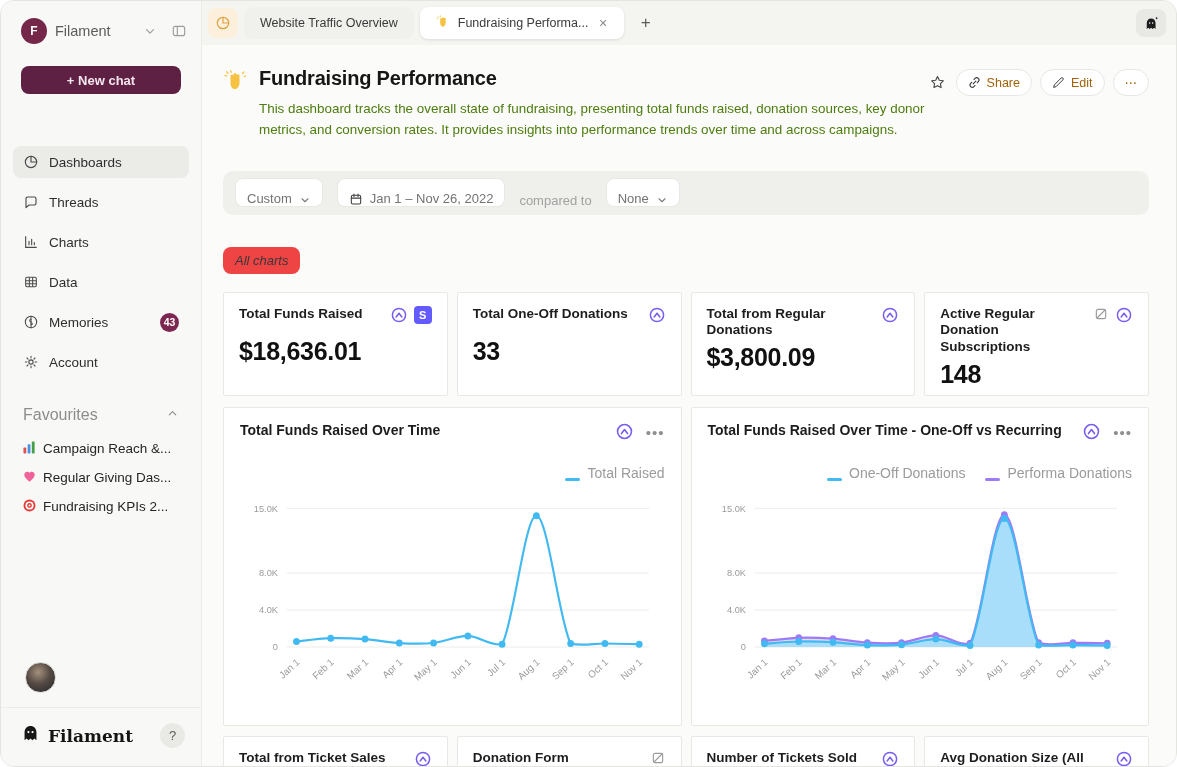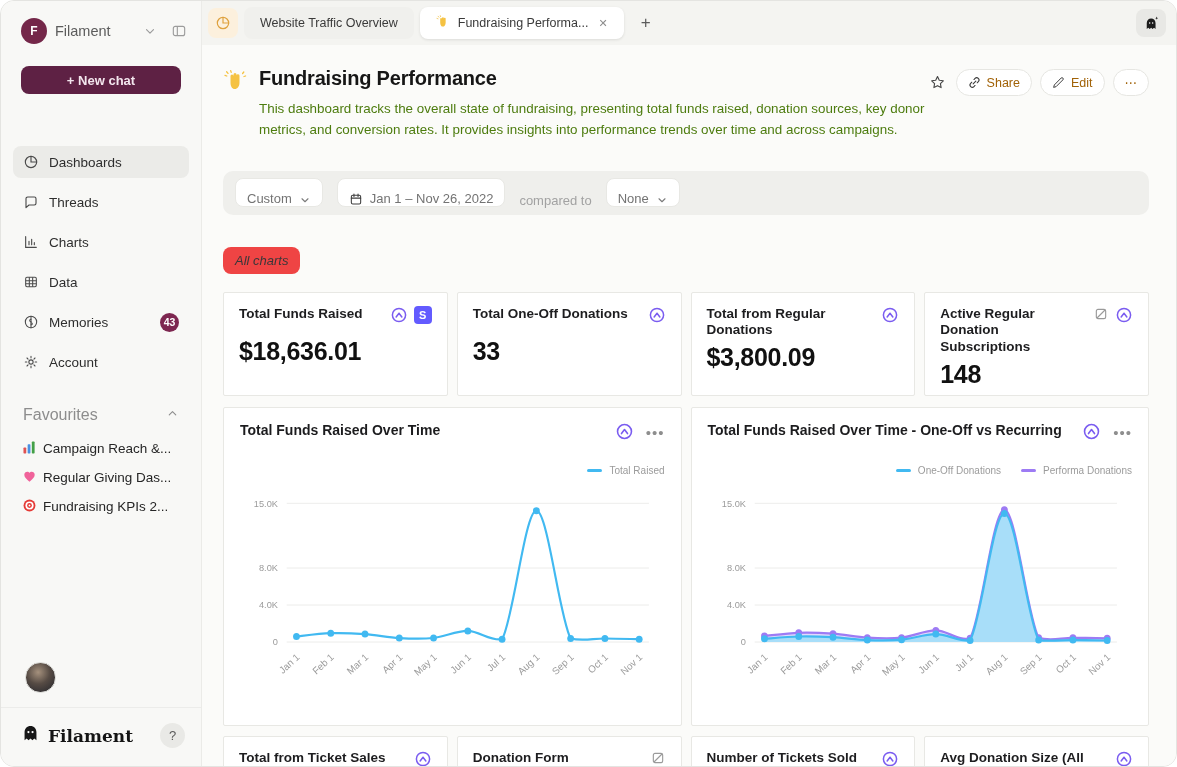--- a/index.html
+++ b/index.html
@@ -88,21 +88,21 @@
   .kpi-value { margin-top:9px; font-size:25px; font-weight:700; color:#111; letter-spacing:-0.3px; }
   .kpi-card.two-line .kpi-value { margin-top:4px; }
 
   .chart-grid { margin-top:11px; display:grid; grid-template-columns:repeat(2,1fr); gap:9px; }
   .chart-card { height:319px; padding:14px 16px 10px 16px; }
   .chart-head { display:flex; align-items:flex-start; }
   .chart-title { font-size:14px; font-weight:700; color:#1c1c1e; }
   .chart-head-icons { margin-left:auto; display:flex; align-items:center; gap:12px; }
   .more-dots { color:#8e8e8e; font-size:15px; letter-spacing:1px; cursor:pointer; line-height:10px; }
   .chart-legend { margin-top:20px; display:flex; justify-content:flex-end; gap:20px; }
-  .legend-item { display:flex; align-items:center; gap:7px; font-size:10px; color:#9b9b9b; cursor:pointer; }
+  .legend-item { display:flex; align-items:flex-end; gap:7px; font-size:14px; color:#9b9b9b; cursor:pointer; }
   .legend-dash { width:15px; height:3px; border-radius:2px; }
   .chart-plot { margin-top:4px; width:100%; height:214px; }
   svg text { font-family:"Liberation Sans","DejaVu Sans",sans-serif; }
 
   .bottom-grid { margin-top:10px; display:grid; grid-template-columns:repeat(4,1fr); gap:9px; }
   .bottom-card { height:104px; padding:13px 15px; }
 </style>
 </head>
 <body>
 

